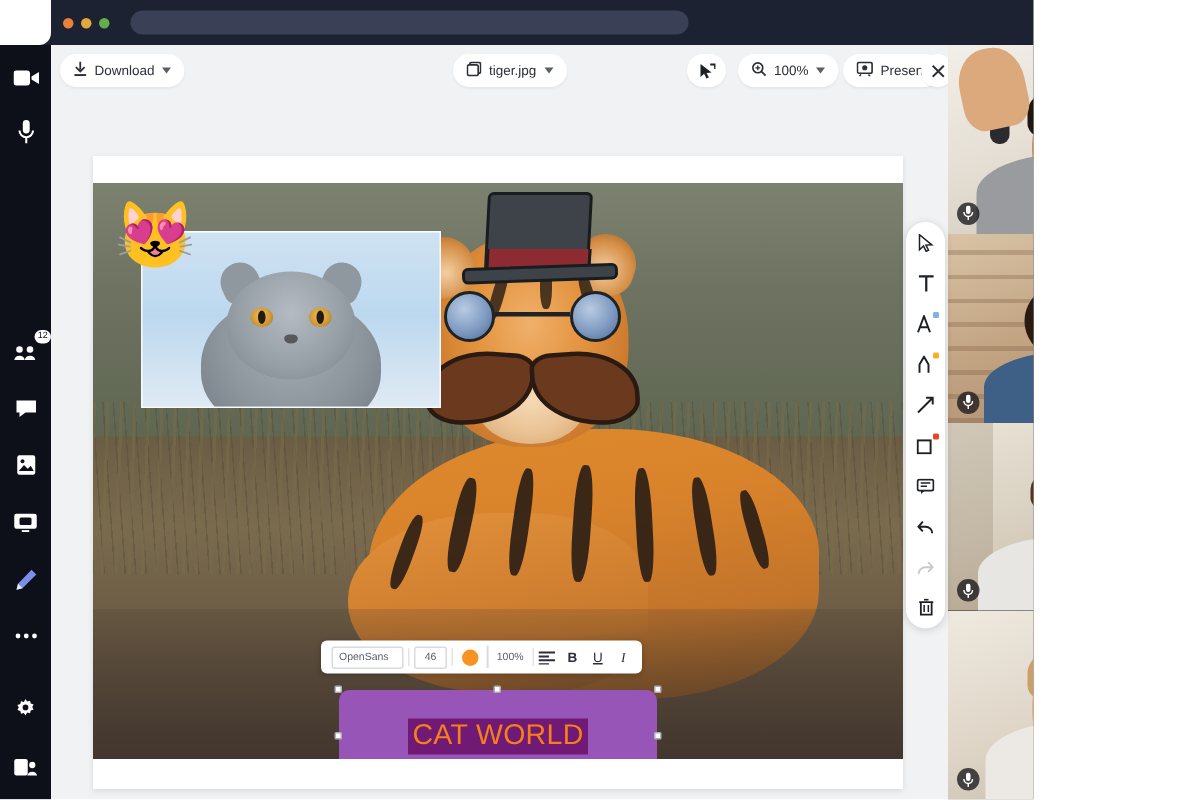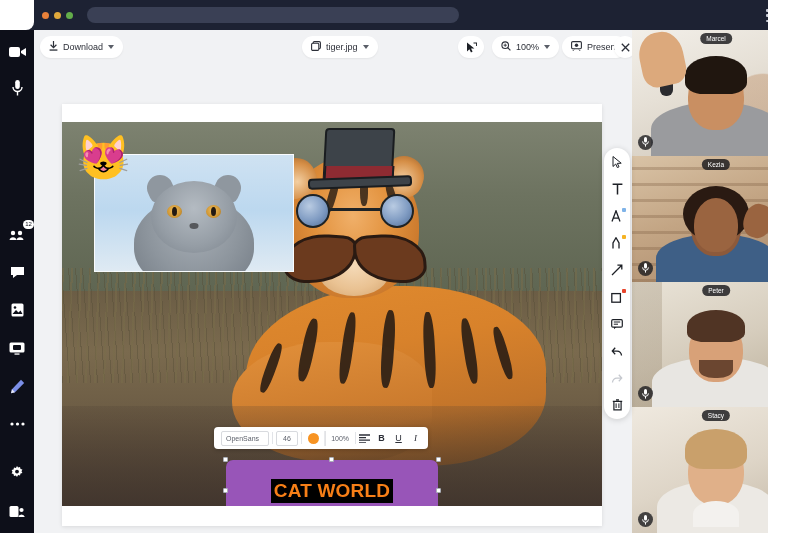--- a/index.html
+++ b/index.html
@@ -6,21 +6,21 @@
   html, body {
     width: 800px; height: 533px;
     font-family: "Liberation Sans", sans-serif;
     background: #ffffff;
     overflow: hidden;
   }
 
   
   #app {
     position: relative;
-    width: 768px; height: 533px;
+    width: 689px; height: 533px;
     background: #ffffff;
     overflow: hidden;
   }
 
   
   .titlebar {
     position: absolute; left: 0; top: 0;
     width: 800px; height: 30px;
     background: #1d2233;
     display: flex; align-items: center;
@@ -335,23 +335,23 @@
 
   
   .txtbox {
     position: absolute; left: 164px; top: 338px;
     width: 212px; height: 62px;
     background: #9855b8;
     border-radius: 7px;
     display: flex; align-items: center; justify-content: center;
   }
   .txtbox .sel {
-    background: #000000;
+    background: #701a75;
     color: #f77f17;
-    font-size: 19px; font-weight: bold;
+    font-size: 19px; font-weight: normal;
     padding: 1px 3px;
     letter-spacing: .2px;
     font-family: "Liberation Sans", sans-serif;
   }
   .handle {
     position: absolute; width: 5px; height: 5px;
     background: #ffffff; border: 1px solid #a9aeb8;
     border-radius: 1px;
   }
 

